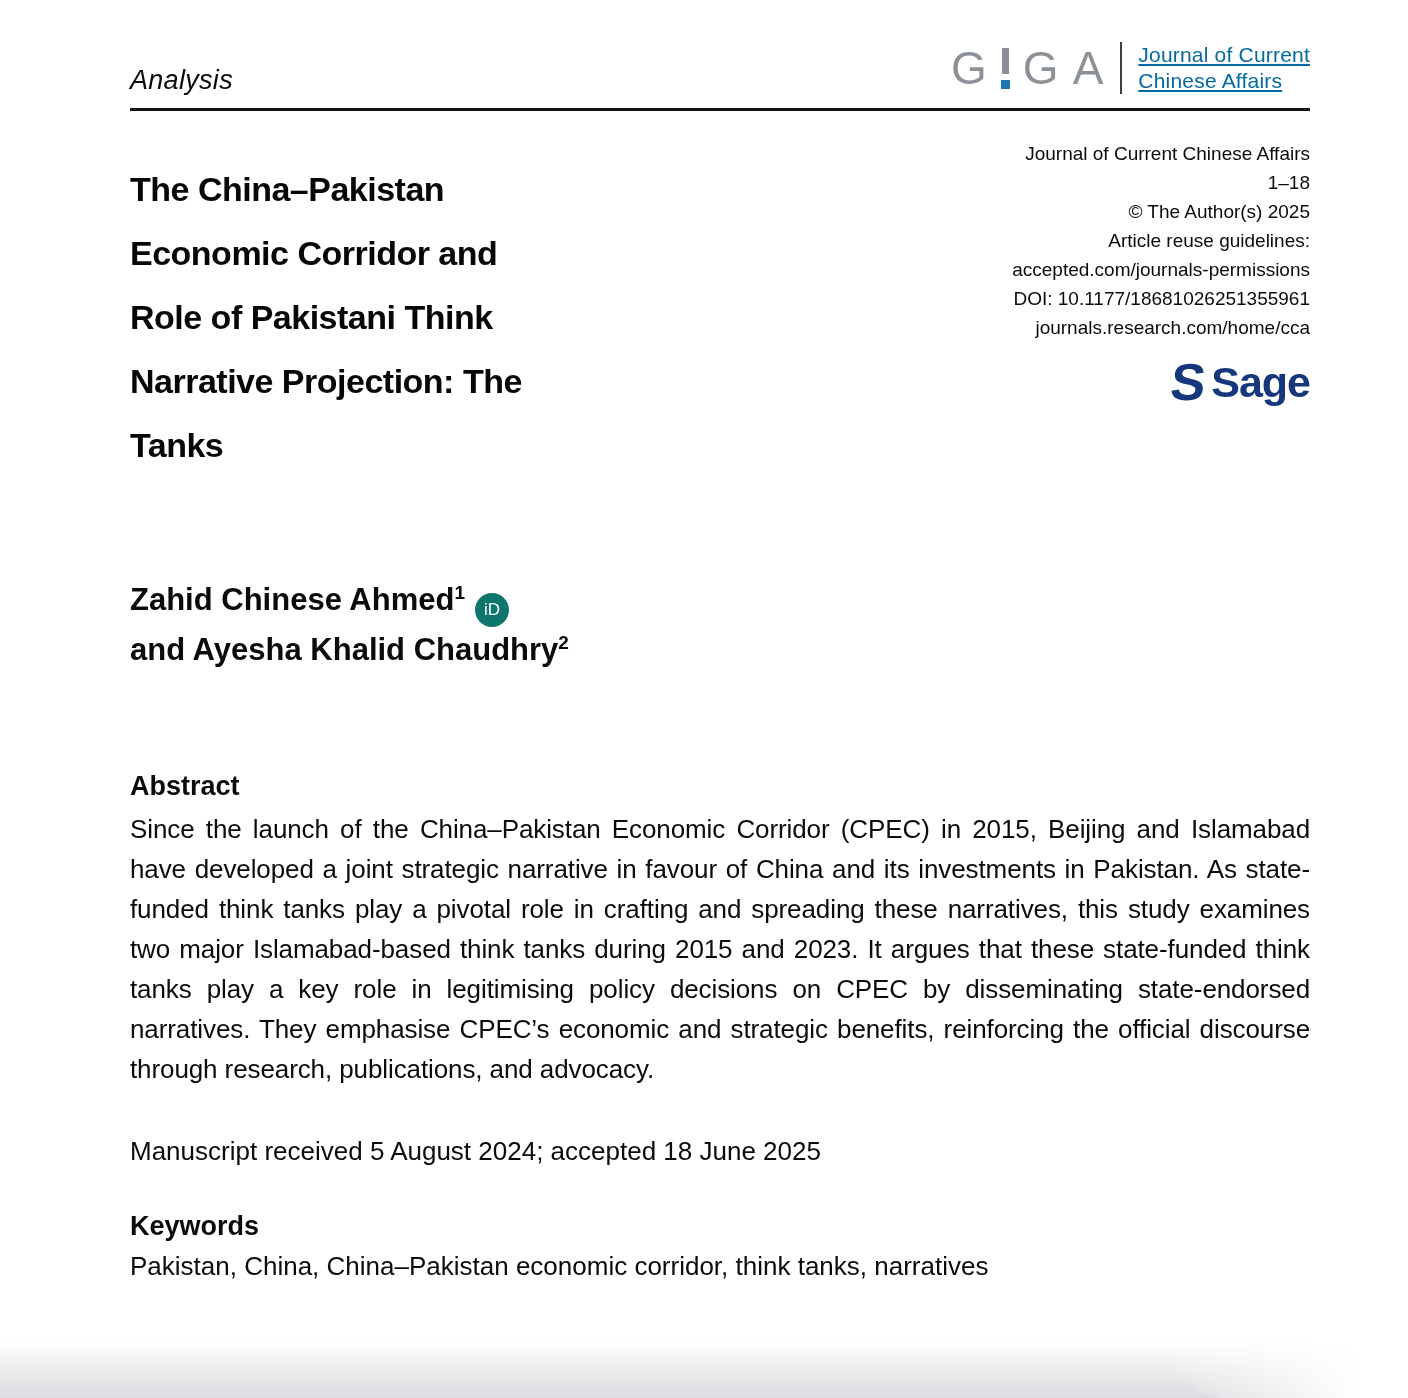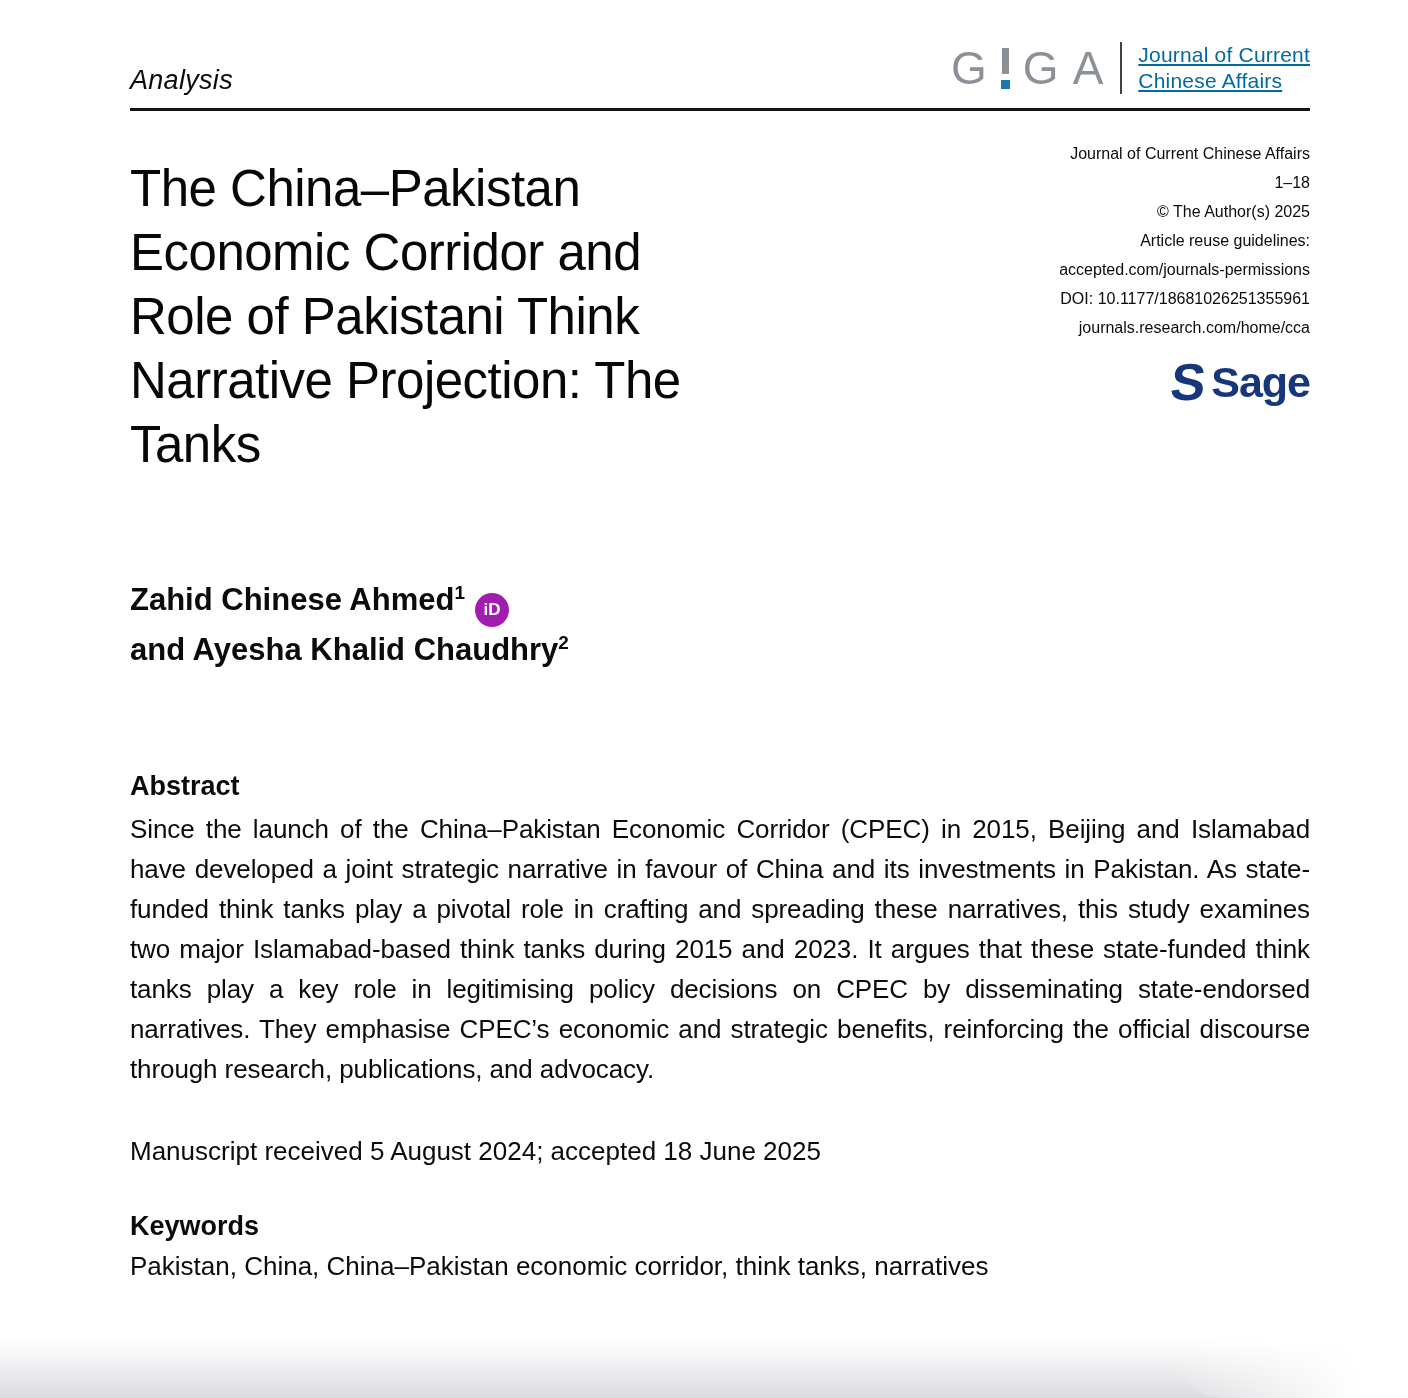--- a/index.html
+++ b/index.html
@@ -56,28 +56,28 @@
     letter-spacing: 0.2px;
     text-decoration: underline;
   }
   .rule { border: none; border-top: 3px solid #141414; margin: 10px 0 0 0; }
 
   
   .main-row { display: flex; justify-content: space-between; margin-top: 26px; }
   .title-col { width: 760px; padding-top: 20px; }
   .paper-title {
     margin: 0;
-    font-size: 51px;
-    font-weight: 400;
+    font-size: 34px;
+    font-weight: 700;
     line-height: 64px;
     letter-spacing: -0.5px;
     color: #070707;
   }
   .info-col { text-align: right; padding-top: 2px; }
-  .journal-info { font-size: 16px; line-height: 29px; color: #0b0b0b; }
+  .journal-info { font-size: 19px; line-height: 29px; color: #0b0b0b; }
   .sage-logo {
     margin-top: 14px;
     display: flex;
     justify-content: flex-end;
     align-items: center;
     gap: 8px;
     color: #16377c;
   }
   .sage-s {
     font-size: 52px;
@@ -89,26 +89,26 @@
   .sage-word { font-size: 43px; font-weight: 700; line-height: 1; letter-spacing: -1px; }
 
   
   .authors { margin-top: 100px; font-size: 31px; font-weight: 700; line-height: 46px; }
   .authors sup { font-size: 19px; line-height: 0; }
   .orcid {
     display: inline-flex;
     width: 34px;
     height: 34px;
     border-radius: 50%;
-    background: #a21caf;
+    background: #0f766e;
     color: #ffffff;
     align-items: center;
     justify-content: center;
     font-size: 17px;
-    font-weight: 700;
+    font-weight: 400;
     vertical-align: -5px;
     margin-left: 10px;
   }
 
   
   .abstract { margin-top: 96px; }
   .section-heading { font-size: 27px; font-weight: 700; line-height: 34px; }
   .abstract-text {
     margin: 6px 0 0 0;
     font-size: 26px;

